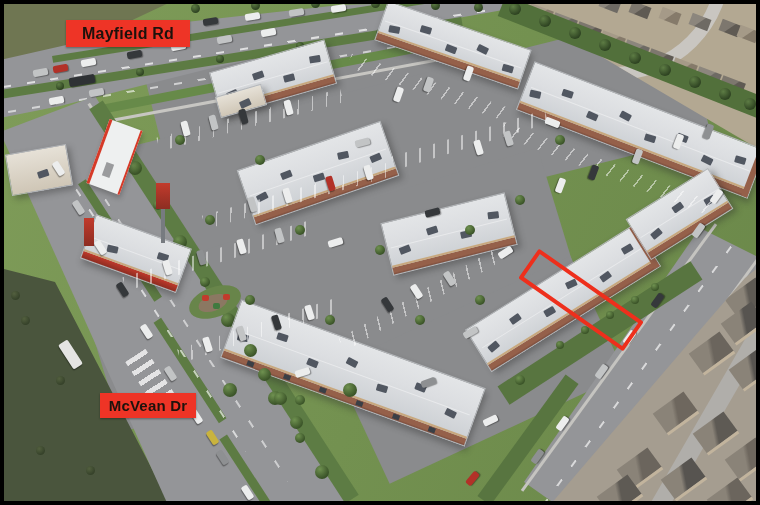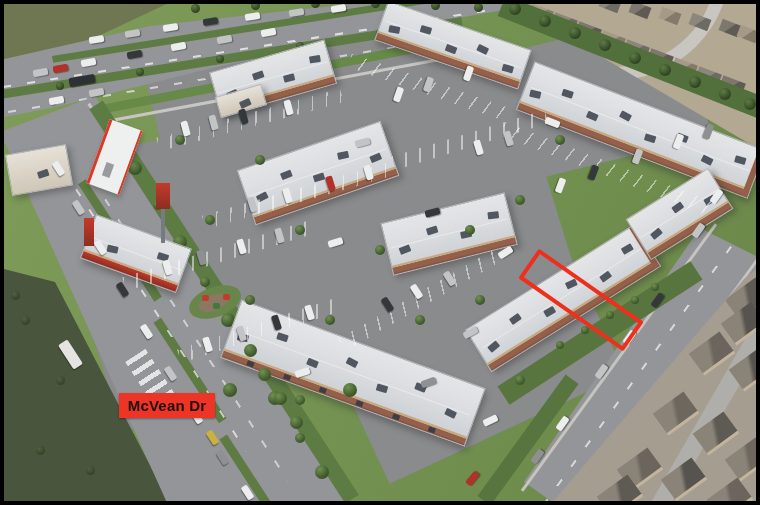--- a/index.html
+++ b/index.html
@@ -340,19 +340,20 @@
       <div style="position: absolute; left: 708.5px; top: 192.5px; width: 15px; height: 7px; transform: rotate(-54deg); background: rgb(236, 237, 237); border-radius: 2px; box-shadow: rgba(0, 0, 0, 0.35) 1px 1px 1px;"></div>
       <div style="position: absolute; left: 690.5px; top: 226.5px; width: 15px; height: 7px; transform: rotate(-54deg); background: rgb(194, 196, 197); border-radius: 2px; box-shadow: rgba(0, 0, 0, 0.35) 1px 1px 1px;"></div>
       <div style="position: absolute; left: 649.5px; top: 296.5px; width: 15px; height: 7px; transform: rotate(-54deg); background: rgb(53, 56, 59); border-radius: 2px; box-shadow: rgba(0, 0, 0, 0.35) 1px 1px 1px;"></div>
       <div style="position: absolute; left: 621.5px; top: 333.5px; width: 15px; height: 7px; transform: rotate(-54deg); background: rgb(236, 237, 237); border-radius: 2px; box-shadow: rgba(0, 0, 0, 0.35) 1px 1px 1px;"></div>
       <div style="position: absolute; left: 593.5px; top: 367.5px; width: 15px; height: 7px; transform: rotate(-54deg); background: rgb(194, 196, 197); border-radius: 2px; box-shadow: rgba(0, 0, 0, 0.35) 1px 1px 1px;"></div>
       <div style="position: absolute; left: 554.5px; top: 419.5px; width: 15px; height: 7px; transform: rotate(-54deg); background: rgb(236, 237, 237); border-radius: 2px; box-shadow: rgba(0, 0, 0, 0.35) 1px 1px 1px;"></div>
       <div style="position: absolute; left: 529.5px; top: 452.5px; width: 15px; height: 7px; transform: rotate(-54deg); background: rgb(142, 144, 146); border-radius: 2px; box-shadow: rgba(0, 0, 0, 0.35) 1px 1px 1px;"></div>
       <div style="position: absolute; left: 464.5px; top: 474.5px; width: 15px; height: 7px; transform: rotate(-50deg); background: rgb(178, 49, 40); border-radius: 2px; box-shadow: rgba(0, 0, 0, 0.35) 1px 1px 1px;"></div>
     </div>
 
-  <div class="road-label" id="label-mcvean" style="background: rgb(238, 52, 38); color: rgb(29, 18, 12); margin-left: 19px;">McVean Dr</div>
+  <div class="road-label" id="label-mayfield" style="background: rgb(238, 52, 38); color: rgb(29, 18, 12);">Mayfield Rd</div>
+  <div class="road-label" id="label-mcvean" style="background: rgb(238, 52, 38); color: rgb(29, 18, 12);">McVean Dr</div>
 
   <div id="highlight-outline" style="border-color: rgb(238, 47, 28);"></div>
 
 
   <div class="frame-border"></div>
 </div>
 
 </body></html>

